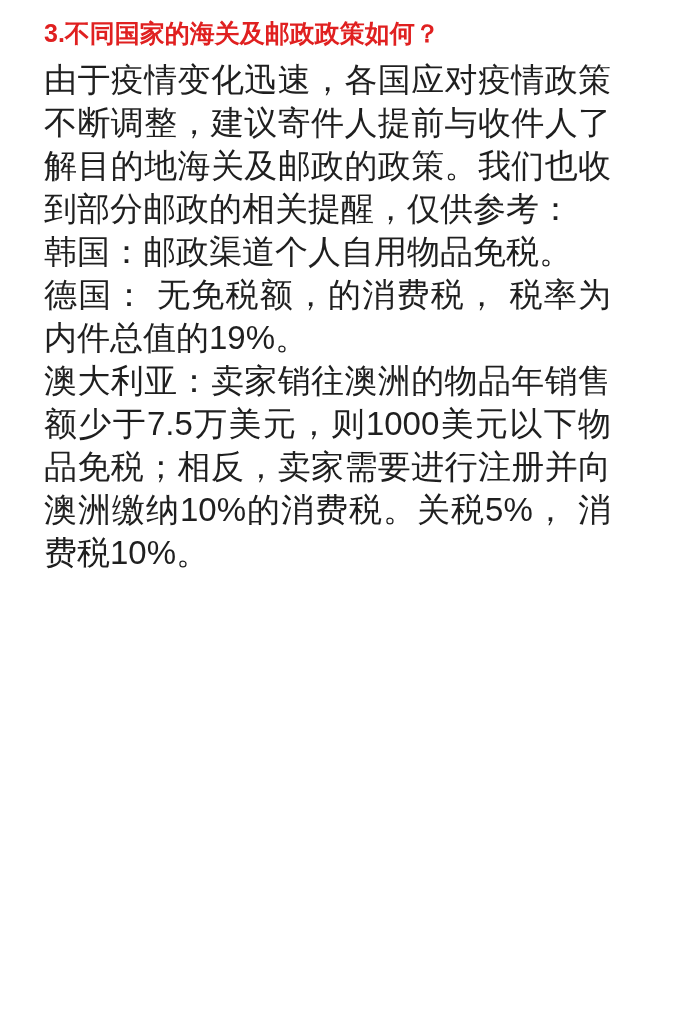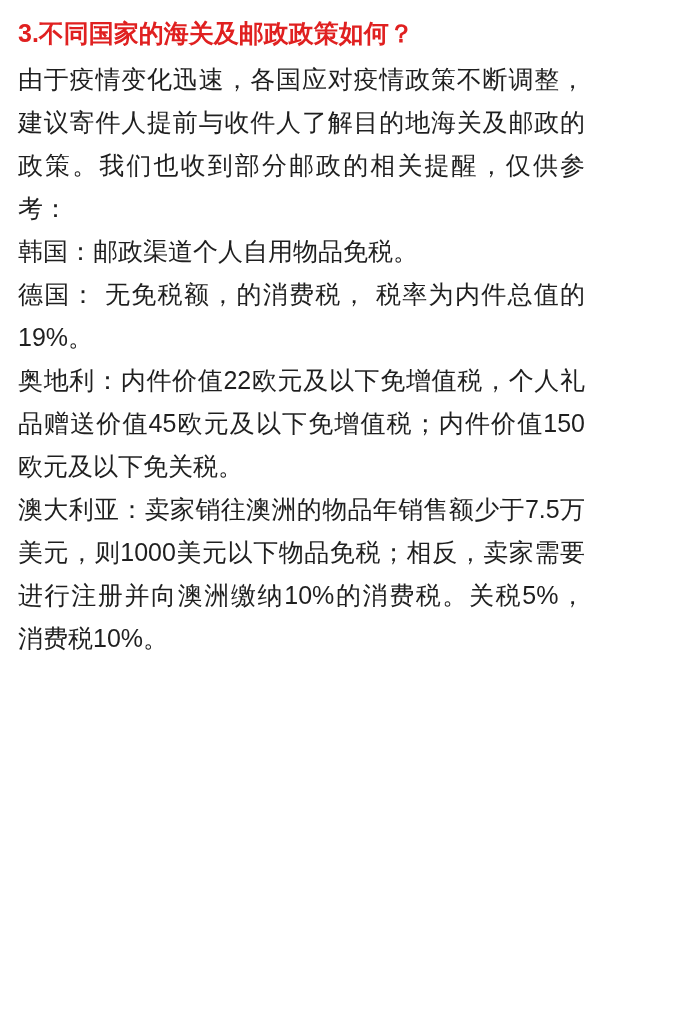--- a/index.html
+++ b/index.html
@@ -13,32 +13,33 @@
     font-family: "Liberation Sans", "DejaVu Sans", sans-serif;
     color: #1d1d1d;
     overflow: hidden;
   }
   .page {
     width: 591px;
     height: 1012px;
     box-sizing: border-box;
     padding: 16px 6px 0 18px;
     position: relative;
+    margin-left: 26px;
   }
   .heading {
     color: #e02020;
     font-size: 25px;
     font-weight: bold;
     line-height: 34px;
     letter-spacing: 0px;
     margin: 0 0 8px 0;
     white-space: nowrap;
   }
   .para {
-    font-size: 25px;
+    font-size: 33px;
     line-height: 43px;
     color: #1f1f1f;
     margin: 0;
     text-align: justify;
     text-justify: inter-ideograph;
     letter-spacing: 0px;
   }
   .para + .para {
     margin-top: 0px;
   }
@@ -55,18 +56,17 @@
 
   <p class="para block-intro">由于疫情变化迅速，各国应对疫情政策不断调整，建议寄件人提前与收件人了解目的地海关及邮政的政策。我们也收到部分邮政的相关提醒，仅供参考：</p>
 
 
   <p class="para">韩国：邮政渠道个人自用物品免税。</p>
 
   <p class="para">德国： 无免税额，的消费税， 税率为内件总值的19%。</p>
 
 
 
-  <p class="para">奥地利：内件价值22欧元及以下免增值税，个人礼品赠送价值45欧元及以下免增值税；内件价值150欧元及以下免关税。</p>
 
   <p class="para">澳大利亚：卖家销往澳洲的物品年销售额少于7.5万美元，则1000美元以下物品免税；相反，卖家需要进行注册并向澳洲缴纳10%的消费税。关税5%， 消费税10%。</p>
 
 
 </div>
 
 </body></html>

